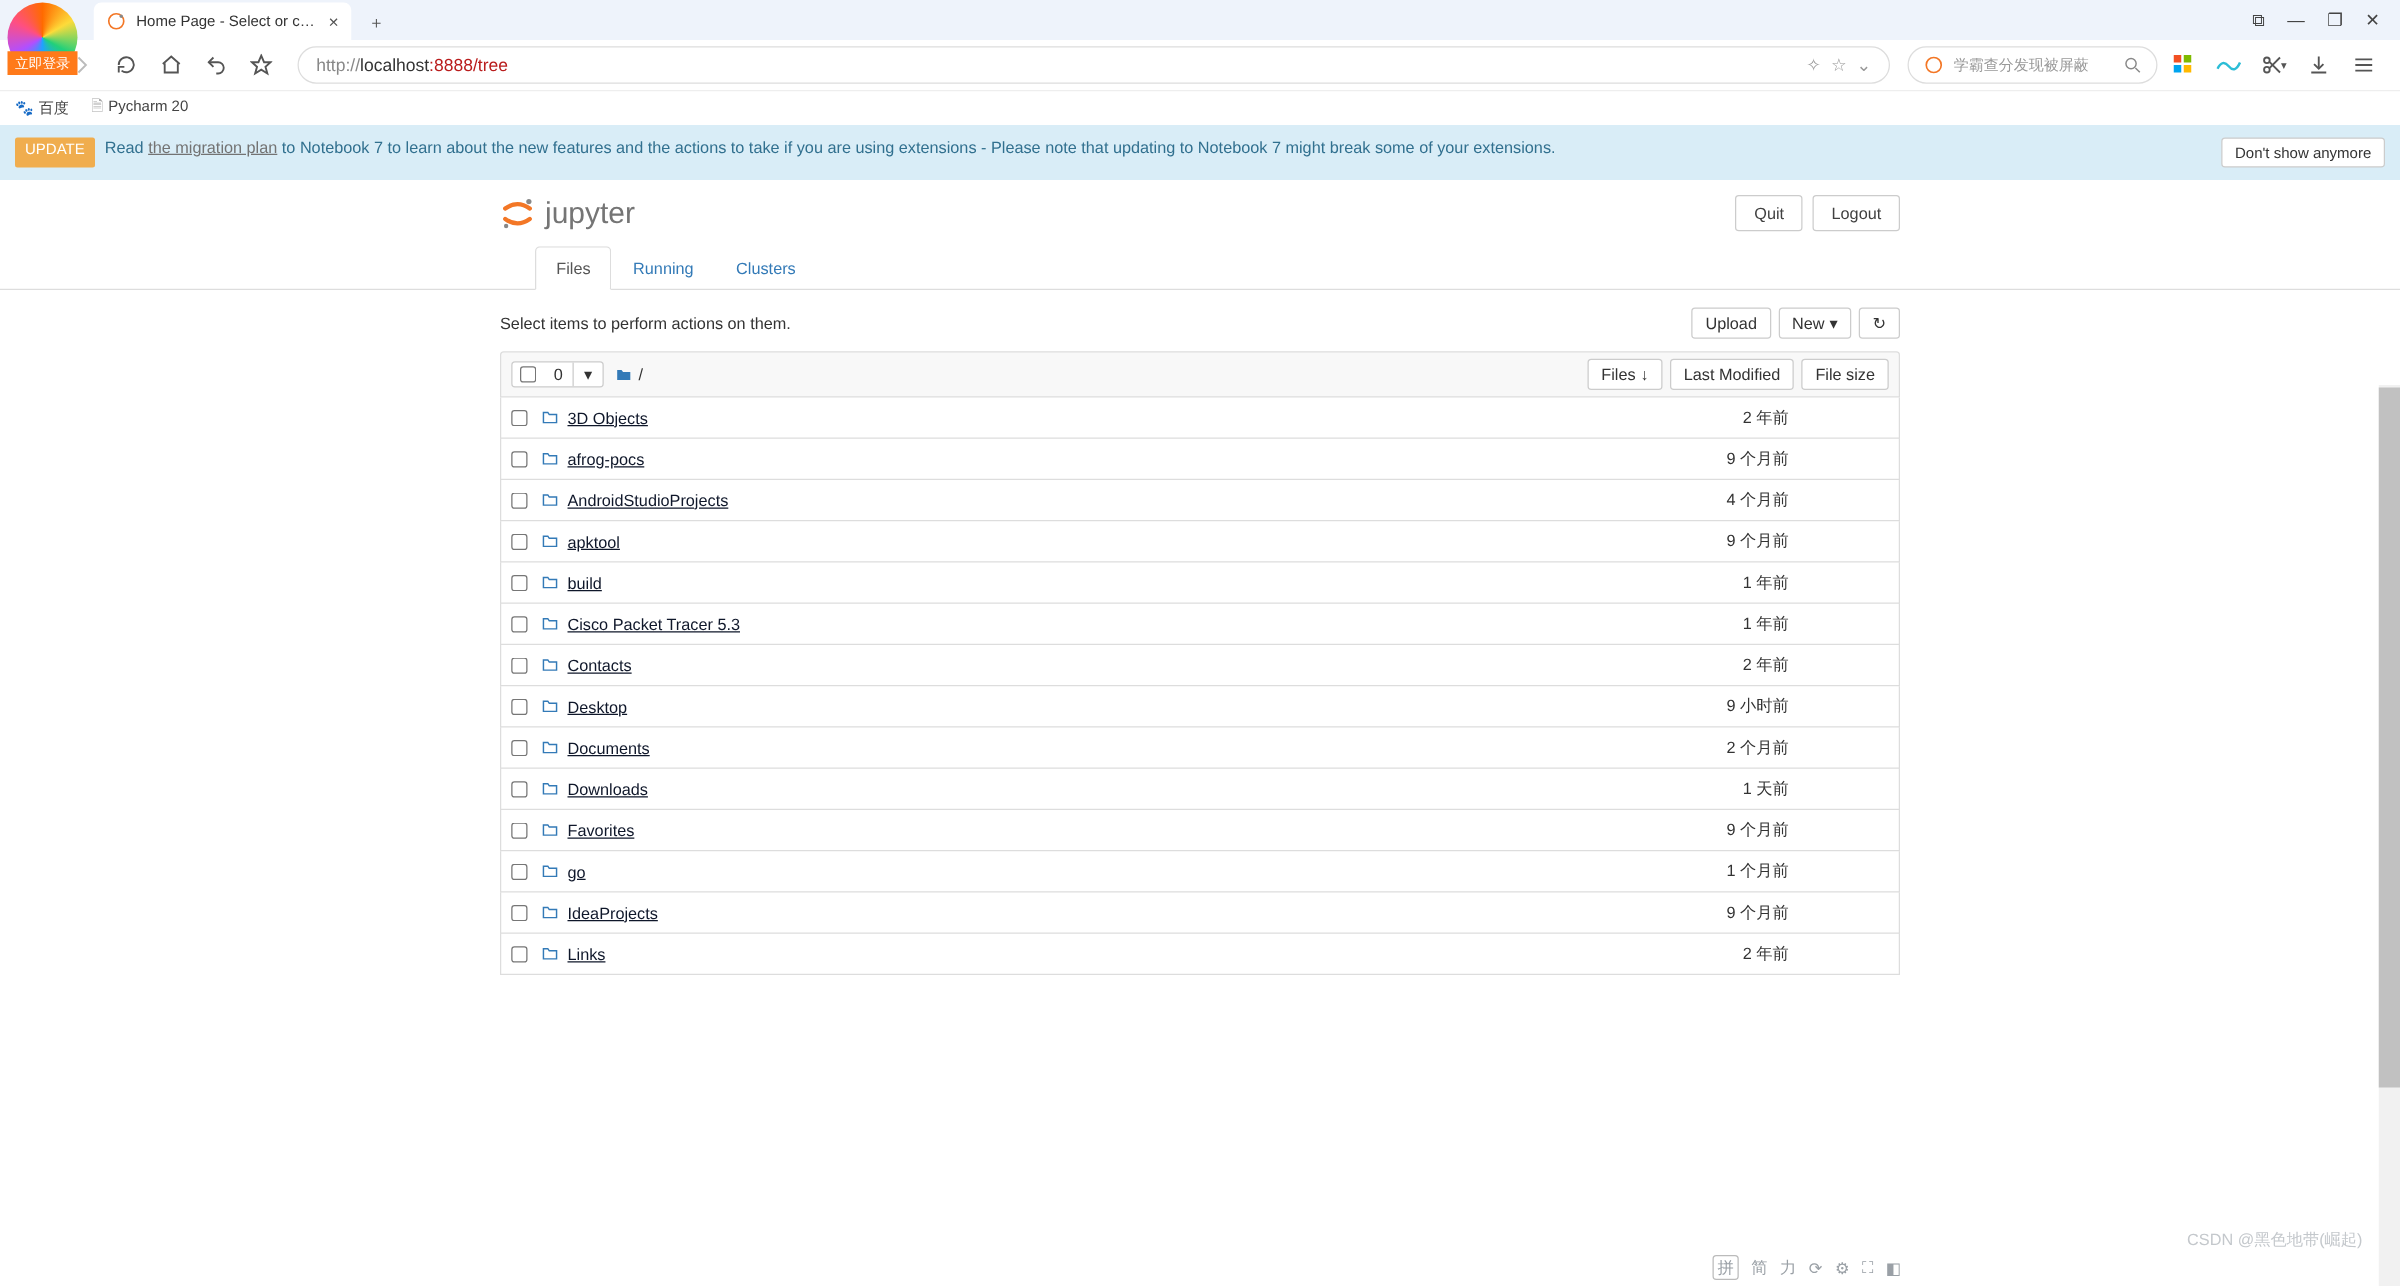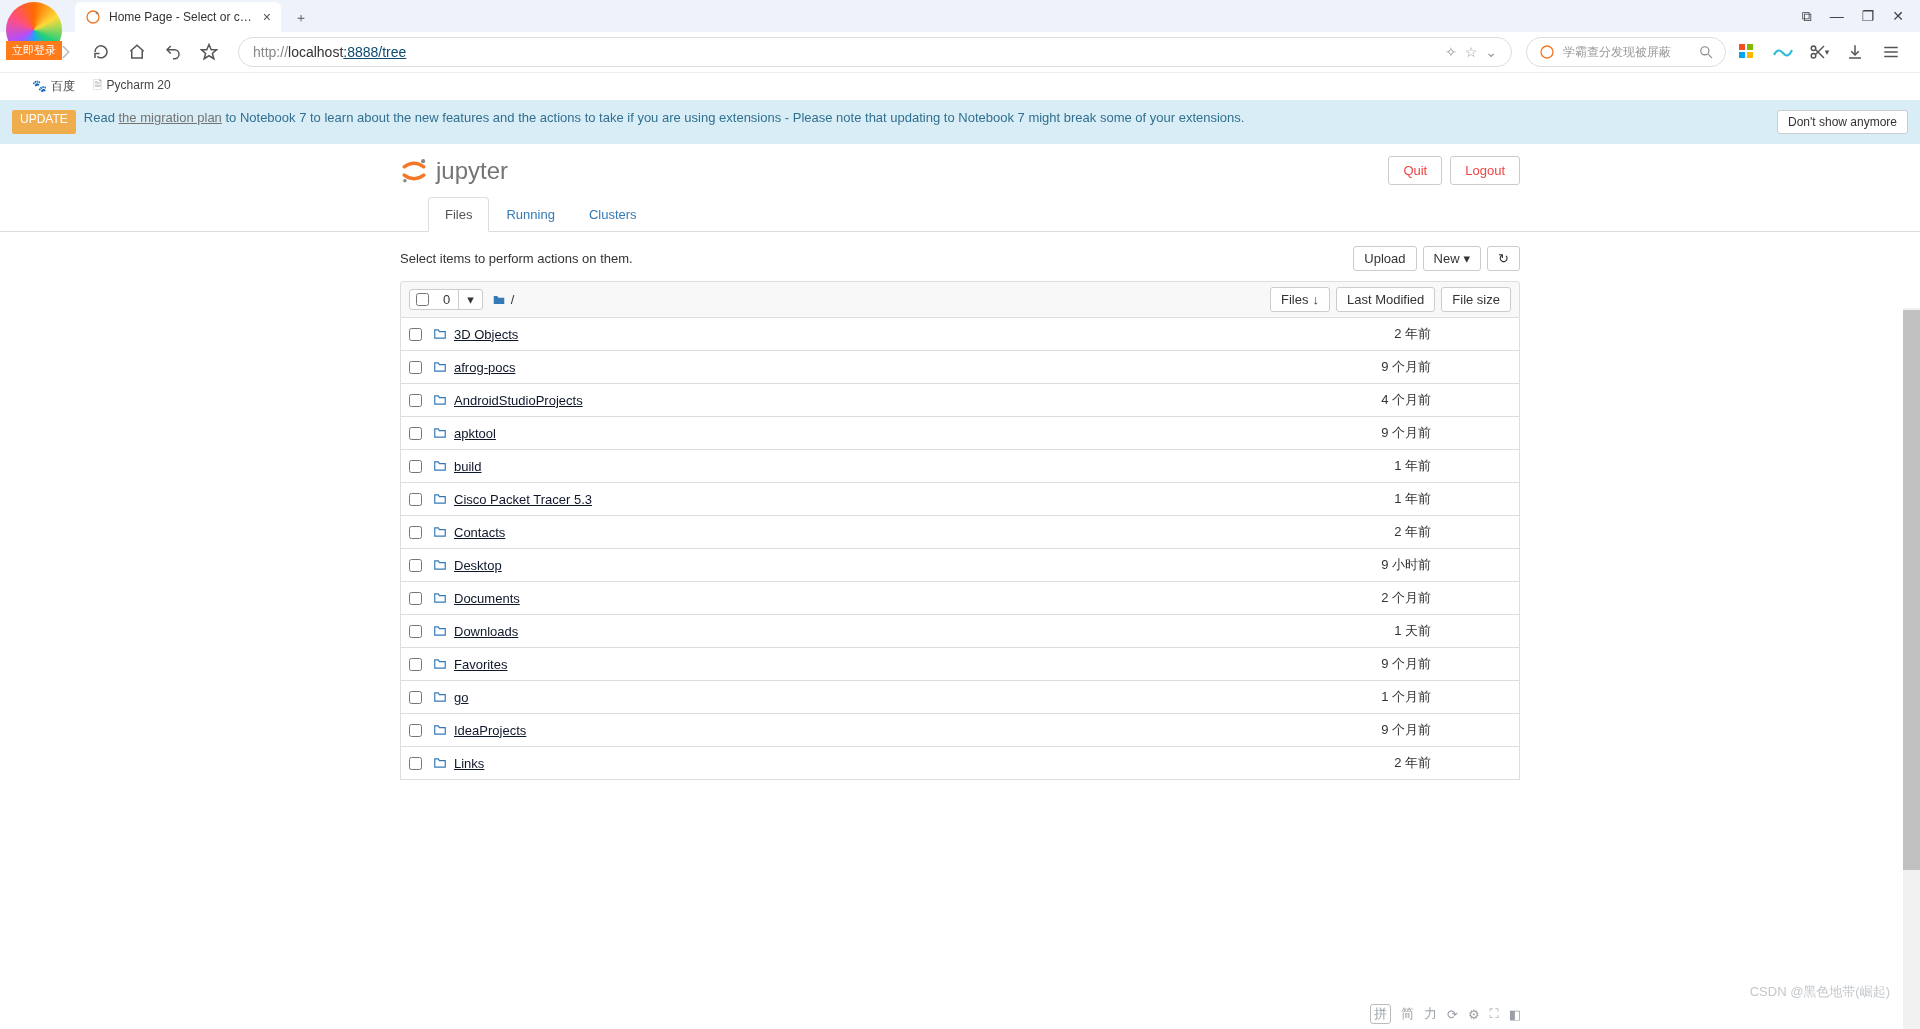--- a/index.html
+++ b/index.html
@@ -12,43 +12,43 @@
 .tab-favicon { width:16px; height:16px; }
 .tab-title { flex:1; white-space:nowrap; overflow:hidden; text-overflow:ellipsis; }
 .tab-close { color:#555; font-size:14px; }
 .tab-new { width:28px; height:28px; display:flex; align-items:center; justify-content:center; color:#555; margin-left:6px; }
 
 .toolbar { height:40px; background:#fff; display:flex; align-items:center; padding:0 14px; gap:6px; }
 .toolbar .nav-btn { width:30px; height:30px; display:flex; align-items:center; justify-content:center; color:#555; border-radius:4px; }
 .toolbar .nav-btn.disabled { color:#bbb; }
 .url-bar { flex:1; height:30px; border:1px solid #ddd; border-radius:15px; display:flex; align-items:center; padding:0 14px; font-size:14px; color:#888; margin:0 8px; }
 .url-host { color:#333; }
-.url-tail { color:#0c4a6e;text-decoration:underline; }
+.url-tail { color:#b91c1c; }
 .url-right { margin-left:auto; display:flex; gap:8px; color:#999; }
 .search-box { width:200px; height:30px; border:1px solid #ddd; border-radius:15px; display:flex; align-items:center; padding:0 12px; gap:8px; color:#999; font-size:12px; }
 
-.bookmarks-bar { height:28px; background:#fff; display:flex; align-items:center; padding:0 32px; gap:18px; border-top:1px solid #eee; color:#444; font-size:12px; }
+.bookmarks-bar { height:28px; background:#fff; display:flex; align-items:center; padding:0 12px; gap:18px; border-top:1px solid #eee; color:#444; font-size:12px; }
 .window-controls { position:absolute; top:0; right:0; height:32px; display:flex; align-items:center; gap:18px; padding:0 16px; color:#444; font-size:14px; }
 
 
 .login-badge { position:absolute; left:6px; top:2px; width:56px; height:56px; background:conic-gradient(#ff6a00,#fddb3a,#21d07a,#1fa2ff,#b14fff,#ff4f81,#ff6a00); border-radius:50%; display:flex; align-items:flex-end; justify-content:center; }
 .login-badge span { position:absolute; bottom:-2px; left:0; right:0; background:#ff7a1a; color:#fff; font-size:11px; text-align:center; padding:2px 0; }
 
 
 .content { position:absolute; top:100px; left:0; right:0; bottom:0; background:#fff; overflow:auto; }
 .update-banner { background:#d9edf7; color:#31708f; padding:10px 12px; display:flex; font-size:13px; }
 .update-tag { background:#f0ad4e; color:#fff; padding:2px 8px; border-radius:2px; margin-right:8px; font-size:12px; }
 .update-banner a { color:#737373; text-decoration:underline; }
 .dont-show { margin-left:auto; background:#fff; border:1px solid #ccc; padding:4px 10px; border-radius:3px; color:#333; font-size:12px; }
 
 .header { display:flex; align-items:center; padding:12px 0; max-width:1120px; margin:0 auto; }
 .logo { display:flex; align-items:center; gap:8px; font-size:24px; color:#757575; }
 .logo-icon { width:28px; height:28px; }
 .header-actions { margin-left:auto; display:flex; gap:8px; }
-.header-actions button { background:#fff; border:1px solid #ccc; padding:6px 14px; border-radius:3px; font-size:13px; color:#ef4444; }
+.header-actions button { background:#fff; border:1px solid #ccc; padding:6px 14px; border-radius:3px; font-size:13px; color:#404040; }
 
 .tab-row { border-bottom:1px solid #ddd; }
 .tab-row-inner { max-width:1120px; margin:0 auto; display:flex; }
 .jtab { padding:9px 16px; font-size:13px; color:#337ab7; border:1px solid transparent; border-bottom:none; margin-bottom:-1px; }
 .jtab.active { color:#555; border-color:#ddd; border-bottom:1px solid #fff; border-radius:4px 4px 0 0; background:#fff;margin-left:28px; }
 
 .files-panel { max-width:1120px; margin:0 auto; padding:14px 0 60px; }
 .files-header { display:flex; align-items:center; margin-bottom:10px; font-size:13px; color:#333; }
 .files-header-actions { margin-left:auto; display:flex; gap:6px; }
 .fa-btn { background:#fff; border:1px solid #ccc; padding:4px 10px; border-radius:3px; font-size:13px; color:#333; display:inline-flex; align-items:center; gap:4px; }

